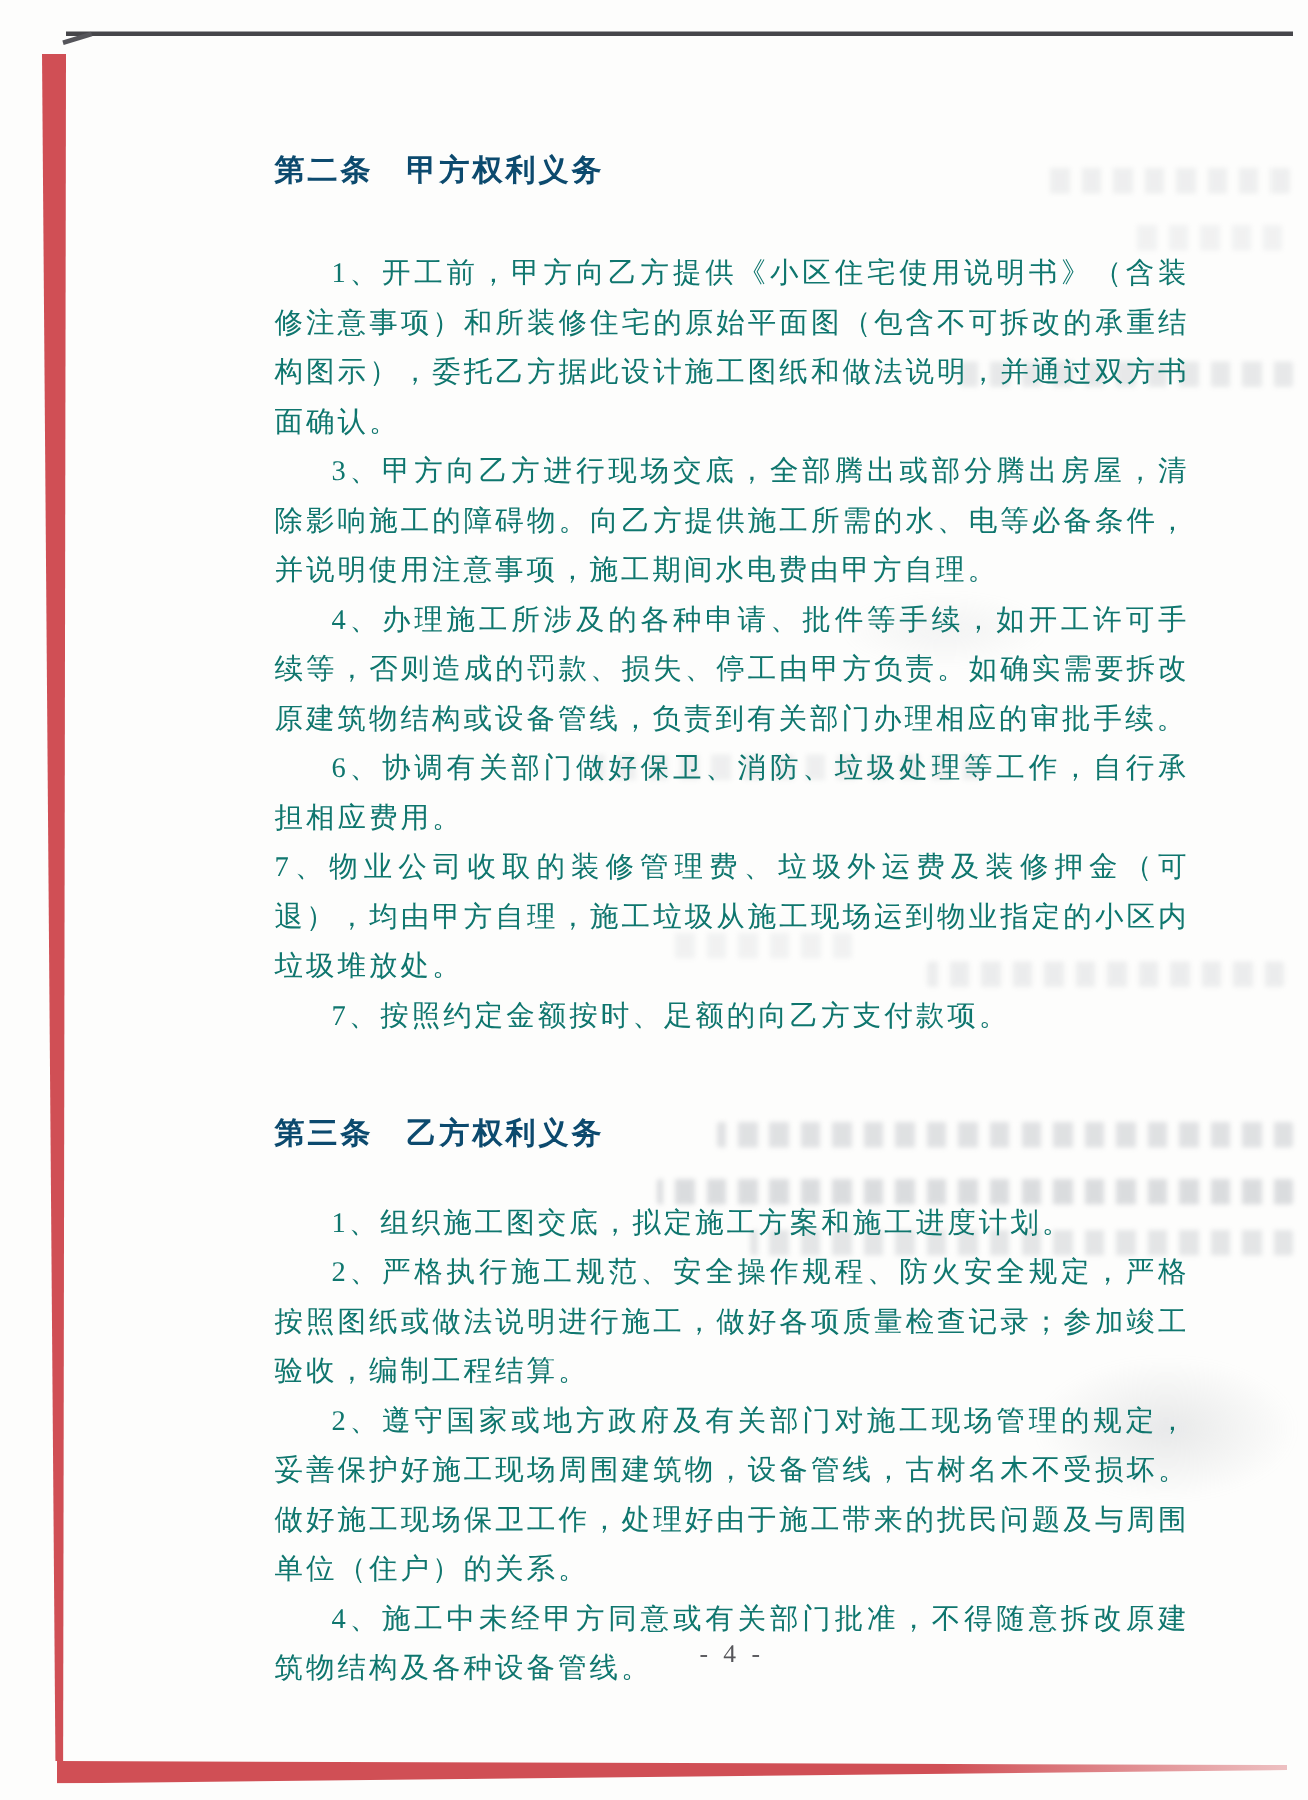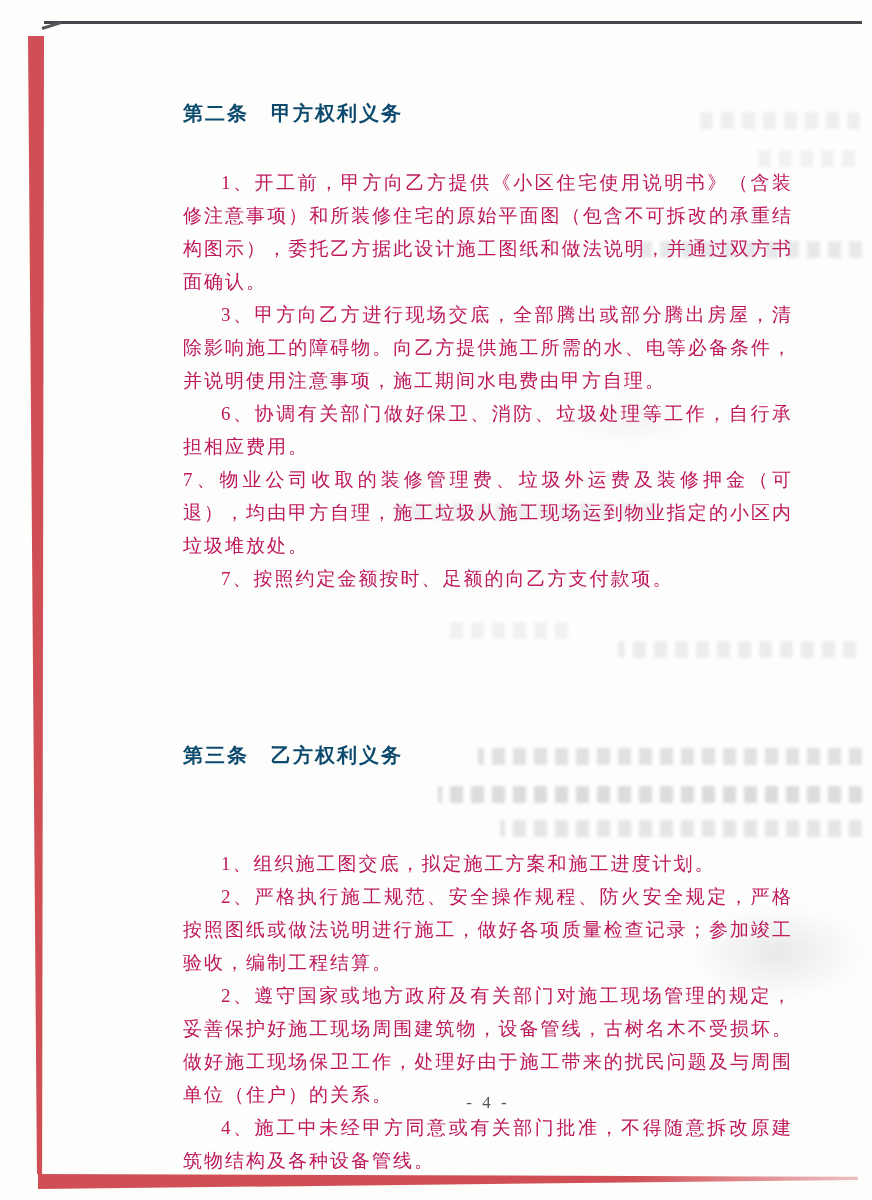--- a/index.html
+++ b/index.html
@@ -62,31 +62,31 @@
   }
   .heading-a2 { top: 100px; }
   .heading-a3 { top: 742px; font-family: Liberation Mono, monospace; }
 
   .clauses {
     position: absolute;
     left: 183px;
     width: 610px;
   }
   .clauses-a2 { top: 166px; }
-  .clauses-a3 { top: 799px; margin-top: 48px; }
+  .clauses-a3 { top: 799px; }
 
   .clauses p {
     margin: 0;
     font-size: 19px;
     line-height: 33px;
     letter-spacing: 2px;
     text-align: justify;
     text-justify: inter-ideograph;
     text-indent: 2em;
-    color: #be185d;
+    color: #0f766e;
   }
   .clauses p.no-indent { text-indent: 0; }
 
   .page-number {
     position: absolute;
     left: 183px; top: 1093px;
     width: 610px;
     text-align: center;
     font-size: 17px;
     letter-spacing: 3px;
@@ -140,20 +140,21 @@
   <div class="ghost ghost-f"></div>
   <div class="ghost ghost-g"></div>
   <div class="blotch blotch-1"></div>
   <div class="blotch blotch-2"></div>
 
   <h2 class="heading heading-a2">第二条　甲方权利义务</h2>
 
   <div class="clauses clauses-a2">
     <p>1、开工前，甲方向乙方提供《小区住宅使用说明书》（含装修注意事项）和所装修住宅的原始平面图（包含不可拆改的承重结构图示），委托乙方据此设计施工图纸和做法说明，并通过双方书面确认。</p>
     <p>3、甲方向乙方进行现场交底，全部腾出或部分腾出房屋，清除影响施工的障碍物。向乙方提供施工所需的水、电等必备条件，并说明使用注意事项，施工期间水电费由甲方自理。</p>
+    <p>4、办理施工所涉及的各种申请、批件等手续，如开工许可手续等，否则造成的罚款、损失、停工由甲方负责。如确实需要拆改原建筑物结构或设备管线，负责到有关部门办理相应的审批手续。</p>
     <p>6、协调有关部门做好保卫、消防、垃圾处理等工作，自行承担相应费用。</p>
     <p class="no-indent">7、物业公司收取的装修管理费、垃圾外运费及装修押金（可退），均由甲方自理，施工垃圾从施工现场运到物业指定的小区内垃圾堆放处。</p>
     <p>7、按照约定金额按时、足额的向乙方支付款项。</p>
   </div>
 
   <h2 class="heading heading-a3">第三条　乙方权利义务</h2>
 
   <div class="clauses clauses-a3">
     <p>1、组织施工图交底，拟定施工方案和施工进度计划。</p>
     <p>2、严格执行施工规范、安全操作规程、防火安全规定，严格按照图纸或做法说明进行施工，做好各项质量检查记录；参加竣工验收，编制工程结算。</p>

